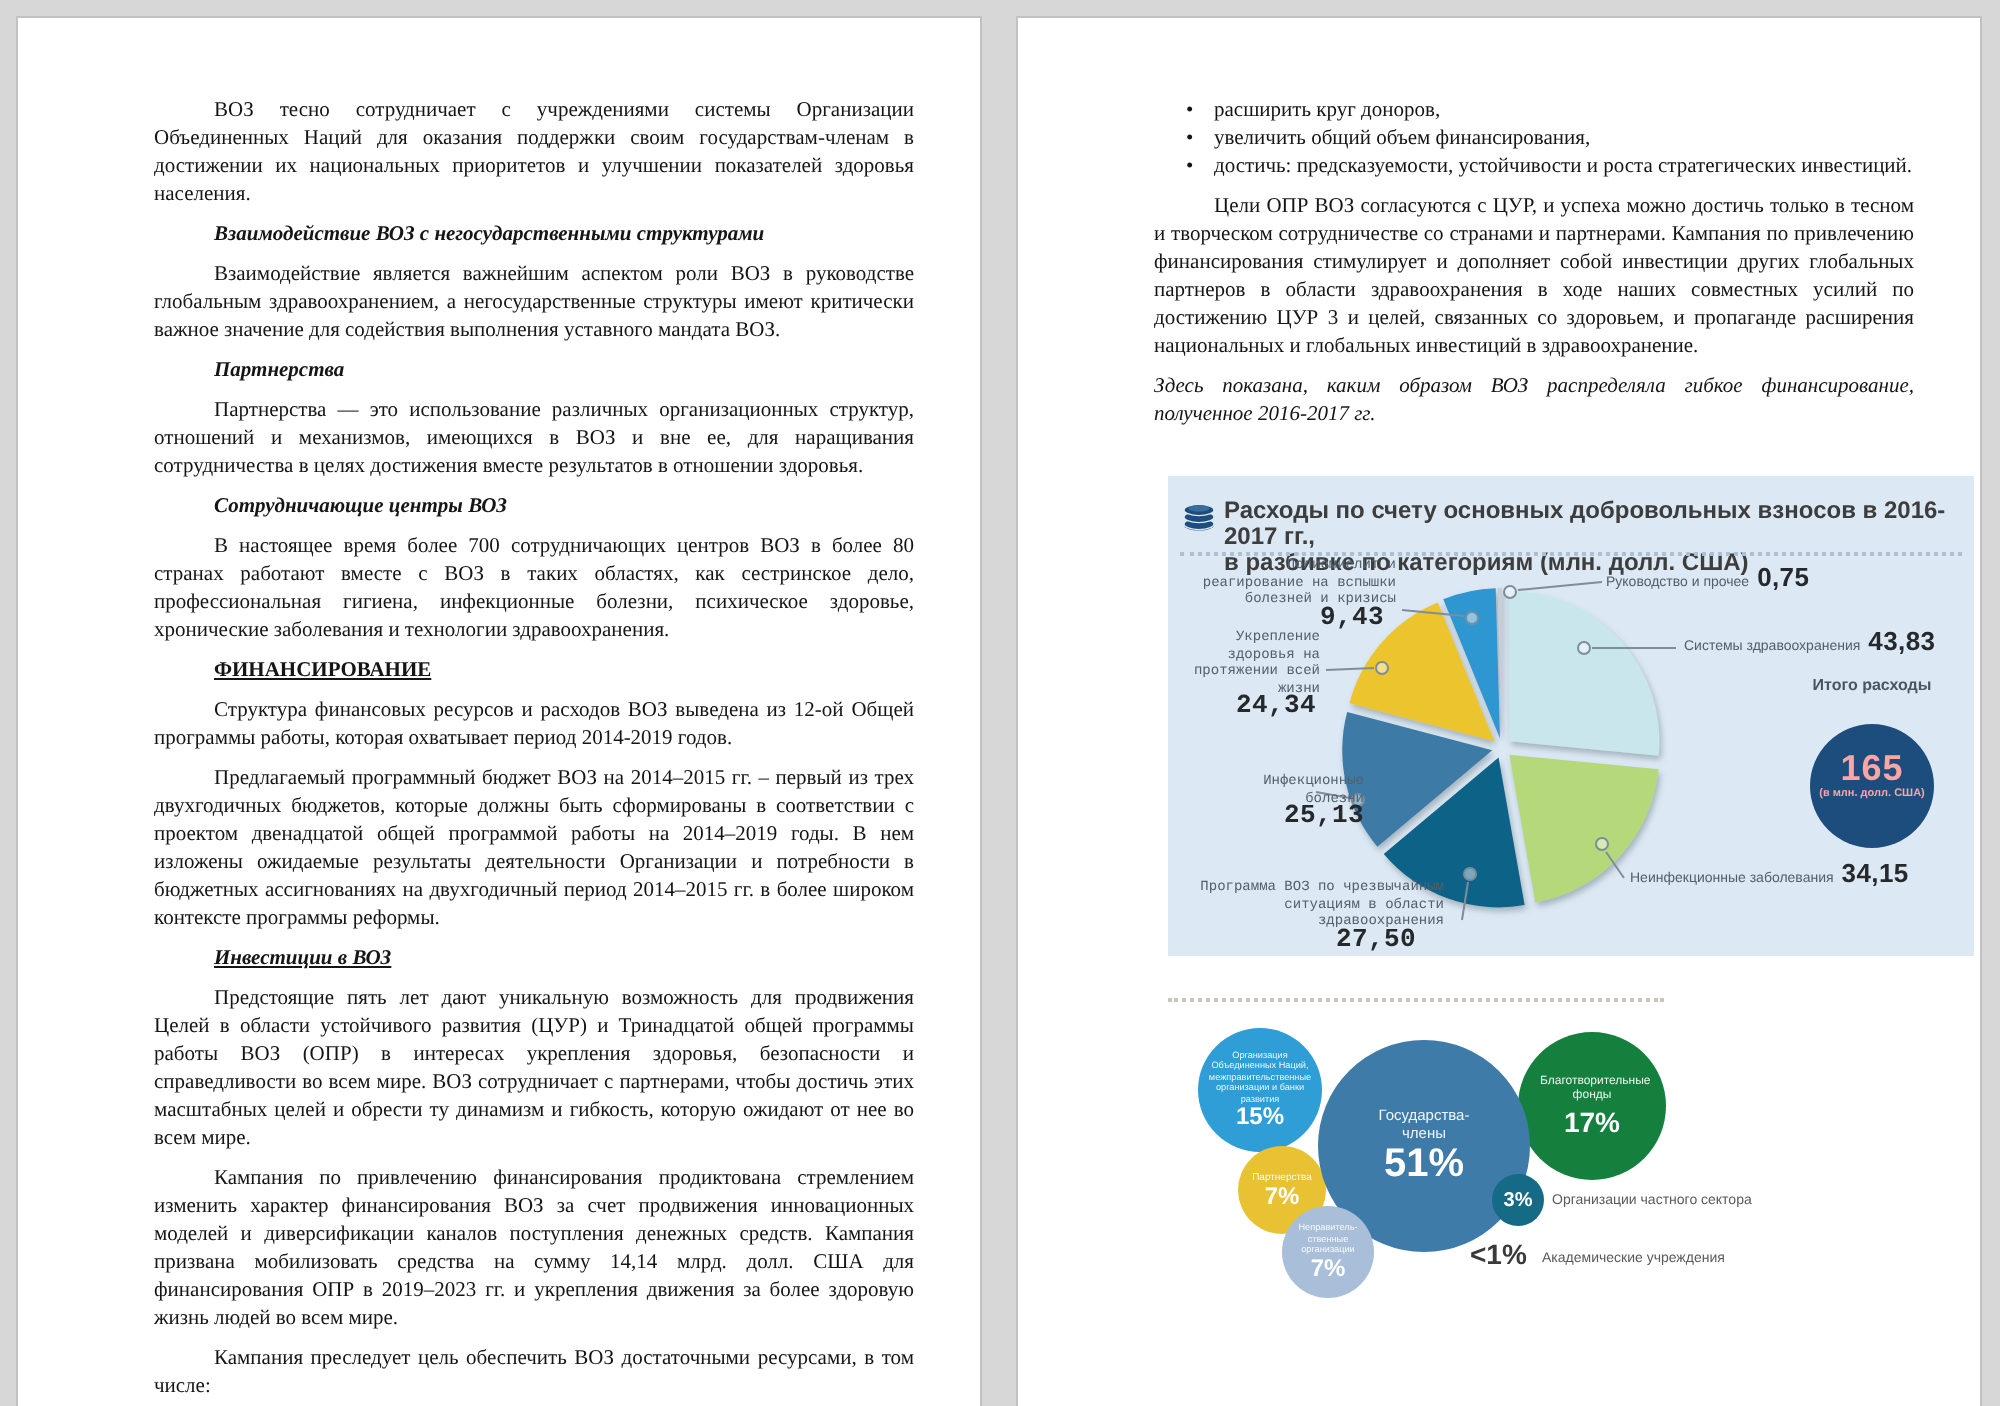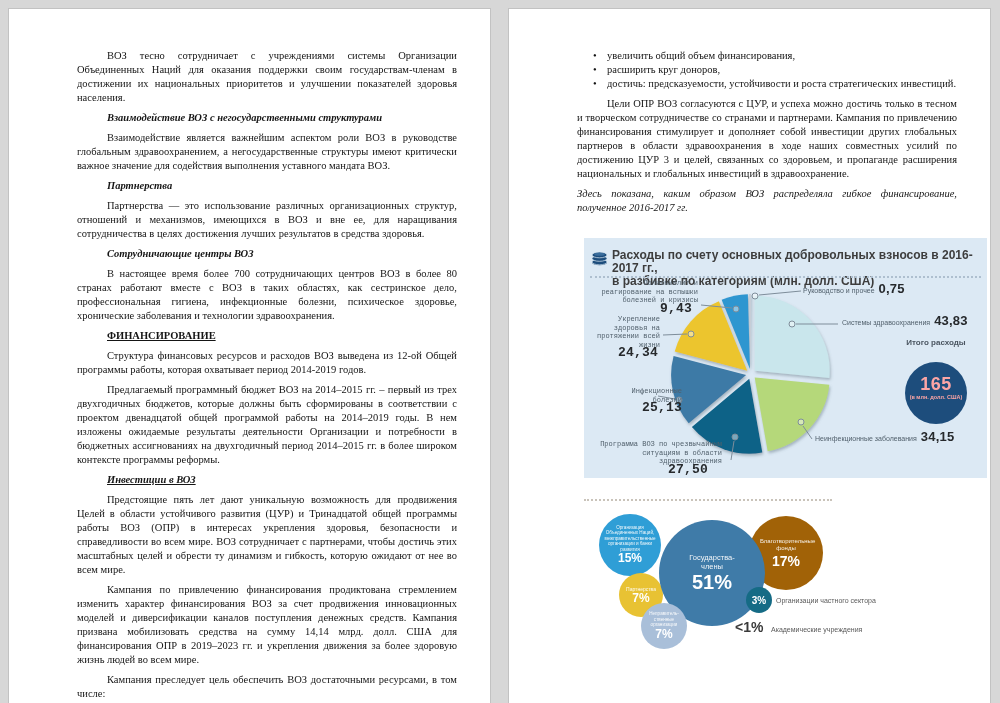--- a/index.html
+++ b/index.html
@@ -74,21 +74,21 @@
   .bubble{position:absolute;border-radius:50%;color:#ffffff;text-align:center;
     display:flex;flex-direction:column;align-items:center;justify-content:center;}
   .bubble .blab{color:rgba(255,255,255,.92);}
   .bubble .bval{font-weight:bold;}
   .b-un{left:90px;top:8px;width:62px;height:62px;background:#2f9ed6;z-index:1;}
   .b-un .blab{font-size:4.6px;line-height:5.6px;width:54px;}
   .b-un .bval{font-size:12px;line-height:13px;}
   .b-members{left:150px;top:14px;width:106px;height:106px;background:#3f7ba8;z-index:2;}
   .b-members .blab{font-size:7.5px;line-height:9px;width:64px;}
   .b-members .bval{font-size:20px;line-height:22px;}
-  .b-found{left:240px;top:10px;width:74px;height:74px;background:#a16207;z-index:1;justify-content:center;}
+  .b-found{left:250px;top:10px;width:74px;height:74px;background:#15803d;z-index:1;justify-content:center;}
   .b-found .blab{font-size:6px;line-height:7.5px;width:52px;}
   .b-found .bval{font-size:14px;line-height:16px;}
   .b-partner{left:110px;top:67px;width:44px;height:44px;background:#e8c233;z-index:1;}
   .b-partner .blab{font-size:5px;line-height:6px;}
   .b-partner .bval{font-size:12px;line-height:13px;}
   .b-ngo{left:132px;top:97px;width:46px;height:46px;background:#a9bfd9;z-index:3;}
   .b-ngo .blab{font-size:4.6px;line-height:5.6px;width:38px;}
   .b-ngo .bval{font-size:12px;line-height:13px;}
   .b-private{left:237px;top:81px;width:26px;height:26px;background:#156b85;z-index:3;}
   .b-private .bval{font-size:10px;line-height:11px;}
@@ -99,38 +99,38 @@
 </style>
 </head>
 <body>
 
 <div class="sheet left">
   <div class="doc">
     <p>ВОЗ тесно сотрудничает с учреждениями системы Организации Объединенных Наций для оказания поддержки своим государствам-членам в достижении их национальных приоритетов и улучшении показателей здоровья населения.</p>
     <h3 class="h-italic">Взаимодействие ВОЗ с негосударственными структурами</h3>
     <p>Взаимодействие является важнейшим аспектом роли ВОЗ в руководстве глобальным здравоохранением, а негосударственные структуры имеют критически важное значение для содействия выполнения уставного мандата ВОЗ.</p>
     <h3 class="h-italic">Партнерства</h3>
-    <p>Партнерства — это использование различных организационных структур, отношений и механизмов, имеющихся в ВОЗ и вне ее, для наращивания сотрудничества в целях достижения лучших результатов в средства здоровья.</p>
+    <p>Партнерства — это использование различных организационных структур, отношений и механизмов, имеющихся в ВОЗ и вне ее, для наращивания сотрудничества в целях достижения вместе результатов в отношении здоровья.</p>
     <h3 class="h-italic">Сотрудничающие центры ВОЗ</h3>
     <p>В настоящее время более 700 сотрудничающих центров ВОЗ в более 80 странах работают вместе с ВОЗ в таких областях, как сестринское дело, профессиональная гигиена, инфекционные болезни, психическое здоровье, хронические заболевания и технологии здравоохранения.</p>
     <h3 class="h-underline">ФИНАНСИРОВАНИЕ</h3>
     <p>Структура финансовых ресурсов и расходов ВОЗ выведена из 12-ой Общей программы работы, которая охватывает период 2014-2019 годов.</p>
     <p>Предлагаемый программный бюджет ВОЗ на 2014–2015 гг. – первый из трех двухгодичных бюджетов, которые должны быть сформированы в соответствии с проектом двенадцатой общей программой работы на 2014–2019 годы. В нем изложены ожидаемые результаты деятельности Организации и потребности в бюджетных ассигнованиях на двухгодичный период 2014–2015 гг. в более широком контексте программы реформы.</p>
     <h3 class="h-italic h-underline">Инвестиции в ВОЗ</h3>
     <p>Предстоящие пять лет дают уникальную возможность для продвижения Целей в области устойчивого развития (ЦУР) и Тринадцатой общей программы работы ВОЗ (ОПР) в интересах укрепления здоровья, безопасности и справедливости во всем мире. ВОЗ сотрудничает с партнерами, чтобы достичь этих масштабных целей и обрести ту динамизм и гибкость, которую ожидают от нее во всем мире.</p>
     <p>Кампания по привлечению финансирования продиктована стремлением изменить характер финансирования ВОЗ за счет продвижения инновационных моделей и диверсификации каналов поступления денежных средств. Кампания призвана мобилизовать средства на сумму 14,14 млрд. долл. США для финансирования ОПР в 2019–2023 гг. и укрепления движения за более здоровую жизнь людей во всем мире.</p>
     <p>Кампания преследует цель обеспечить ВОЗ достаточными ресурсами, в том числе:</p>
   </div>
 </div>
 
 <div class="sheet right">
   <div class="doc">
     <ul>
+      <li>расширить круг доноров,</li>
       <li>увеличить общий объем финансирования,</li>
-      <li>расширить круг доноров,</li>
       <li>достичь: предсказуемости, устойчивости и роста стратегических инвестиций.</li>
     </ul>
     <p>Цели ОПР ВОЗ согласуются с ЦУР, и успеха можно достичь только в тесном и творческом сотрудничестве со странами и партнерами. Кампания по привлечению финансирования стимулирует и дополняет собой инвестиции других глобальных партнеров в области здравоохранения в ходе наших совместных усилий по достижению ЦУР 3 и целей, связанных со здоровьем, и пропаганде расширения национальных и глобальных инвестиций в здравоохранение.</p>
     <p class="p-italic">Здесь показана, каким образом ВОЗ распределяла гибкое финансирование, полученное 2016-2017 гг.</p>
   </div>
 
   <div class="chart-panel">
     <svg class="coins" width="17" height="15" viewBox="0 0 17 15">
       <ellipse cx="8.5" cy="11.5" rx="7.5" ry="2.8" fill="#1d4d7c"></ellipse>
       <ellipse cx="8.5" cy="11" rx="7.5" ry="2.8" fill="#1d4d7c" stroke="#dce9f4" stroke-width="0.7"></ellipse>

